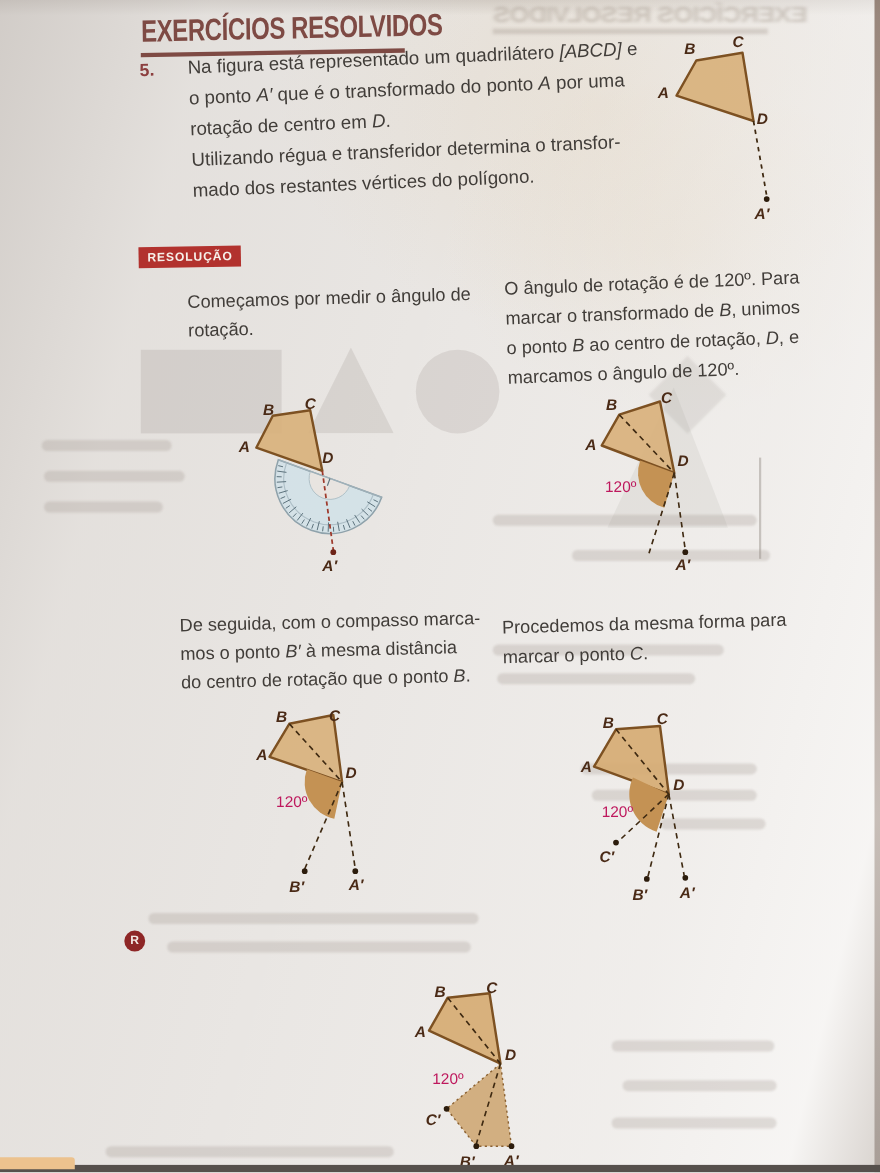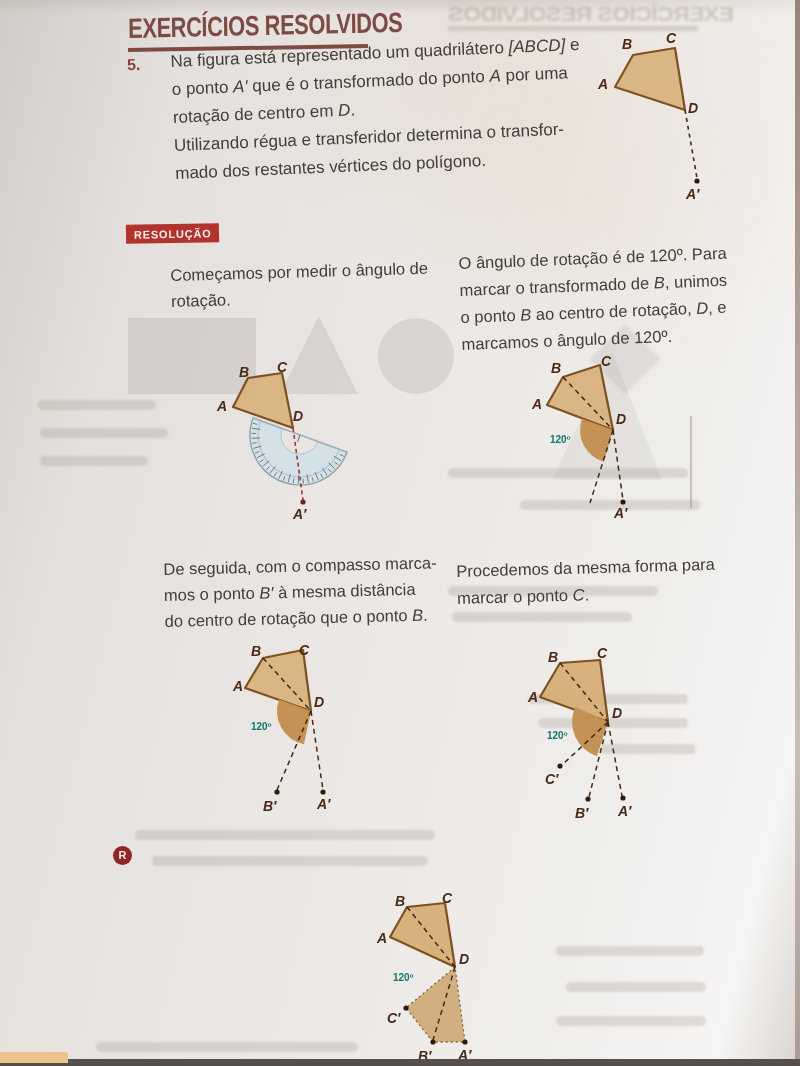--- a/index.html
+++ b/index.html
@@ -49,21 +49,21 @@
   .ex-para{left:170px;top:48px;width:420px;transform:rotate(-2.4deg);}
   .p-s1l{left:170px;top:262px;width:280px;font-size:16.5px;line-height:26px;transform:rotate(-1.6deg);}
   .p-s1r{left:458px;top:250px;width:320px;font-size:16.5px;line-height:27px;transform:rotate(-2.2deg);}
   .p-s2l{left:163px;top:556px;width:310px;font-size:16.5px;line-height:26px;transform:rotate(-1.4deg);}
   .p-s2r{left:456px;top:558px;width:320px;font-size:16.5px;line-height:27px;transform:rotate(-1.6deg);}
 
   
   .fig{position:absolute;z-index:2;}
   .fig svg{position:absolute;left:0;top:0;}
   .vlabel{position:absolute;z-index:3;font-style:italic;font-weight:bold;font-size:14px;color:#4a2a16;white-space:nowrap;}
-  .alabel{position:absolute;z-index:3;font-weight:bold;font-size:10px;color:#0f766e;white-space:nowrap;}
+  .alabel{position:absolute;z-index:3;font-weight:normal;font-size:14px;color:#be185d;white-space:nowrap;}
   .fig1{left:580px;top:20px;width:160px;height:195px;}
   .fig2{left:205px;top:358px;width:180px;height:170px;}
   .fig3{left:530px;top:352px;width:160px;height:172px;}
   .fig4{left:225px;top:642px;width:160px;height:175px;}
   .fig5{left:525px;top:645px;width:160px;height:185px;}
   .fig6{left:365px;top:888px;width:145px;height:178px;}
 </style>
 </head>
 <body>
 

